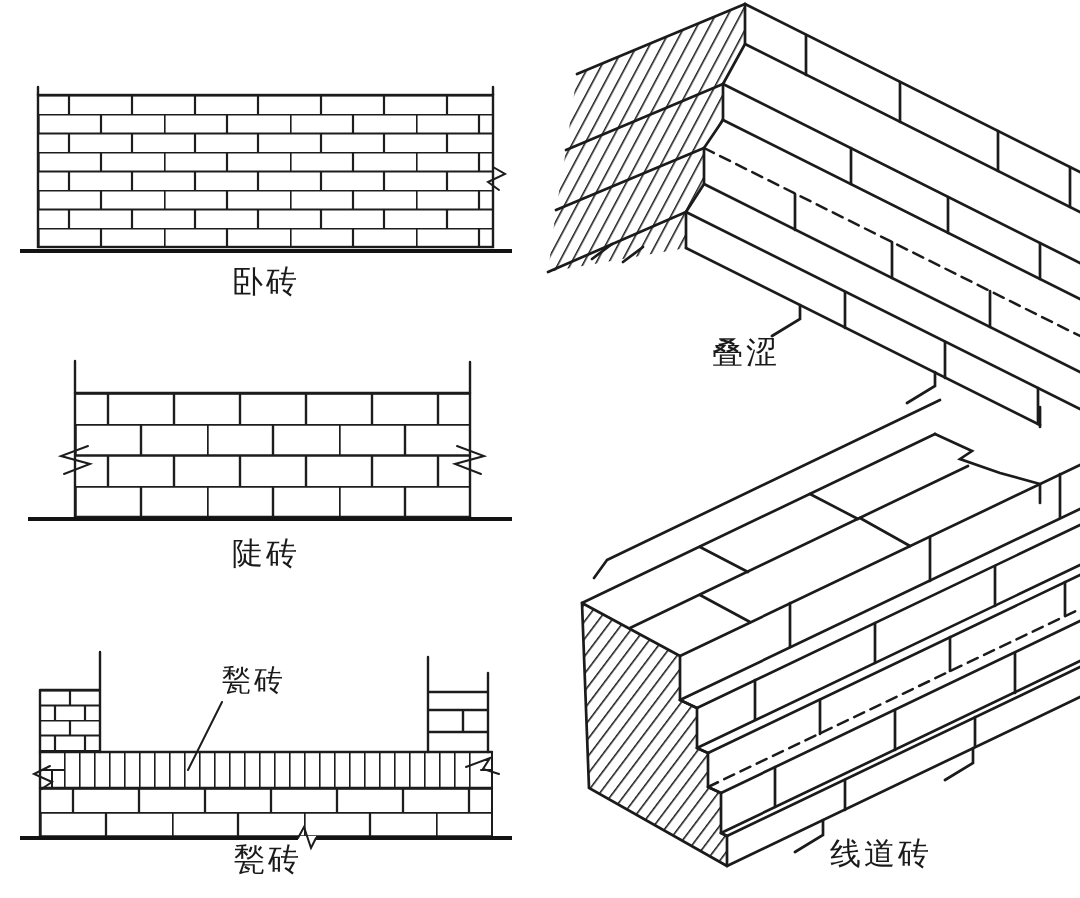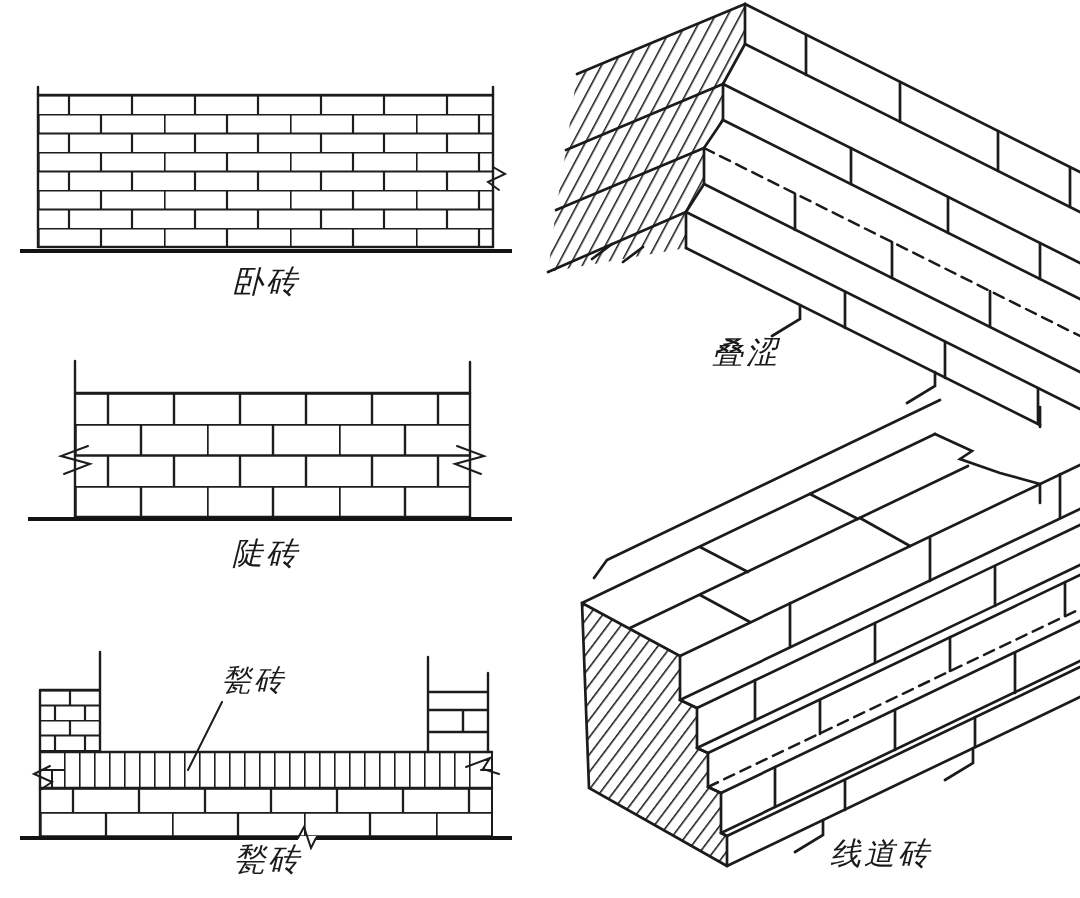--- a/index.html
+++ b/index.html
@@ -1,17 +1,17 @@
 <!DOCTYPE html>
 <html><head>
 <meta charset="utf-8">
 <style>
   html,body{margin:0;padding:0;background:#ffffff;}
   .page{position:relative;width:1080px;height:898px;background:#ffffff;overflow:hidden;
-        font-family:"DejaVu Serif","Liberation Serif",serif;font-style:italic;}
+        font-family:"DejaVu Serif","Liberation Serif",serif;}
   svg{position:absolute;left:0;top:0;}
   .ink{stroke:#1c1c1c;fill:none;stroke-width:2.4;stroke-linecap:round;}
   .ink-thin{stroke:#1c1c1c;fill:none;stroke-width:2;stroke-linecap:round;}
   .ink-heavy{stroke:#131313;fill:none;stroke-width:4;stroke-linecap:butt;}
   .iso{stroke:#1b1b1b;fill:none;stroke-width:2.7;stroke-linecap:round;}
   .iso-dash{stroke:#1b1b1b;fill:none;stroke-width:2.5;stroke-linecap:round;stroke-dasharray:11 7;}
   .cap{fill:#1a1a1a;font-size:31px;letter-spacing:3px;text-anchor:middle;
        font-family:"DejaVu Serif","Liberation Serif",serif;}
   .cap-small{font-size:29px;}
 </style>

